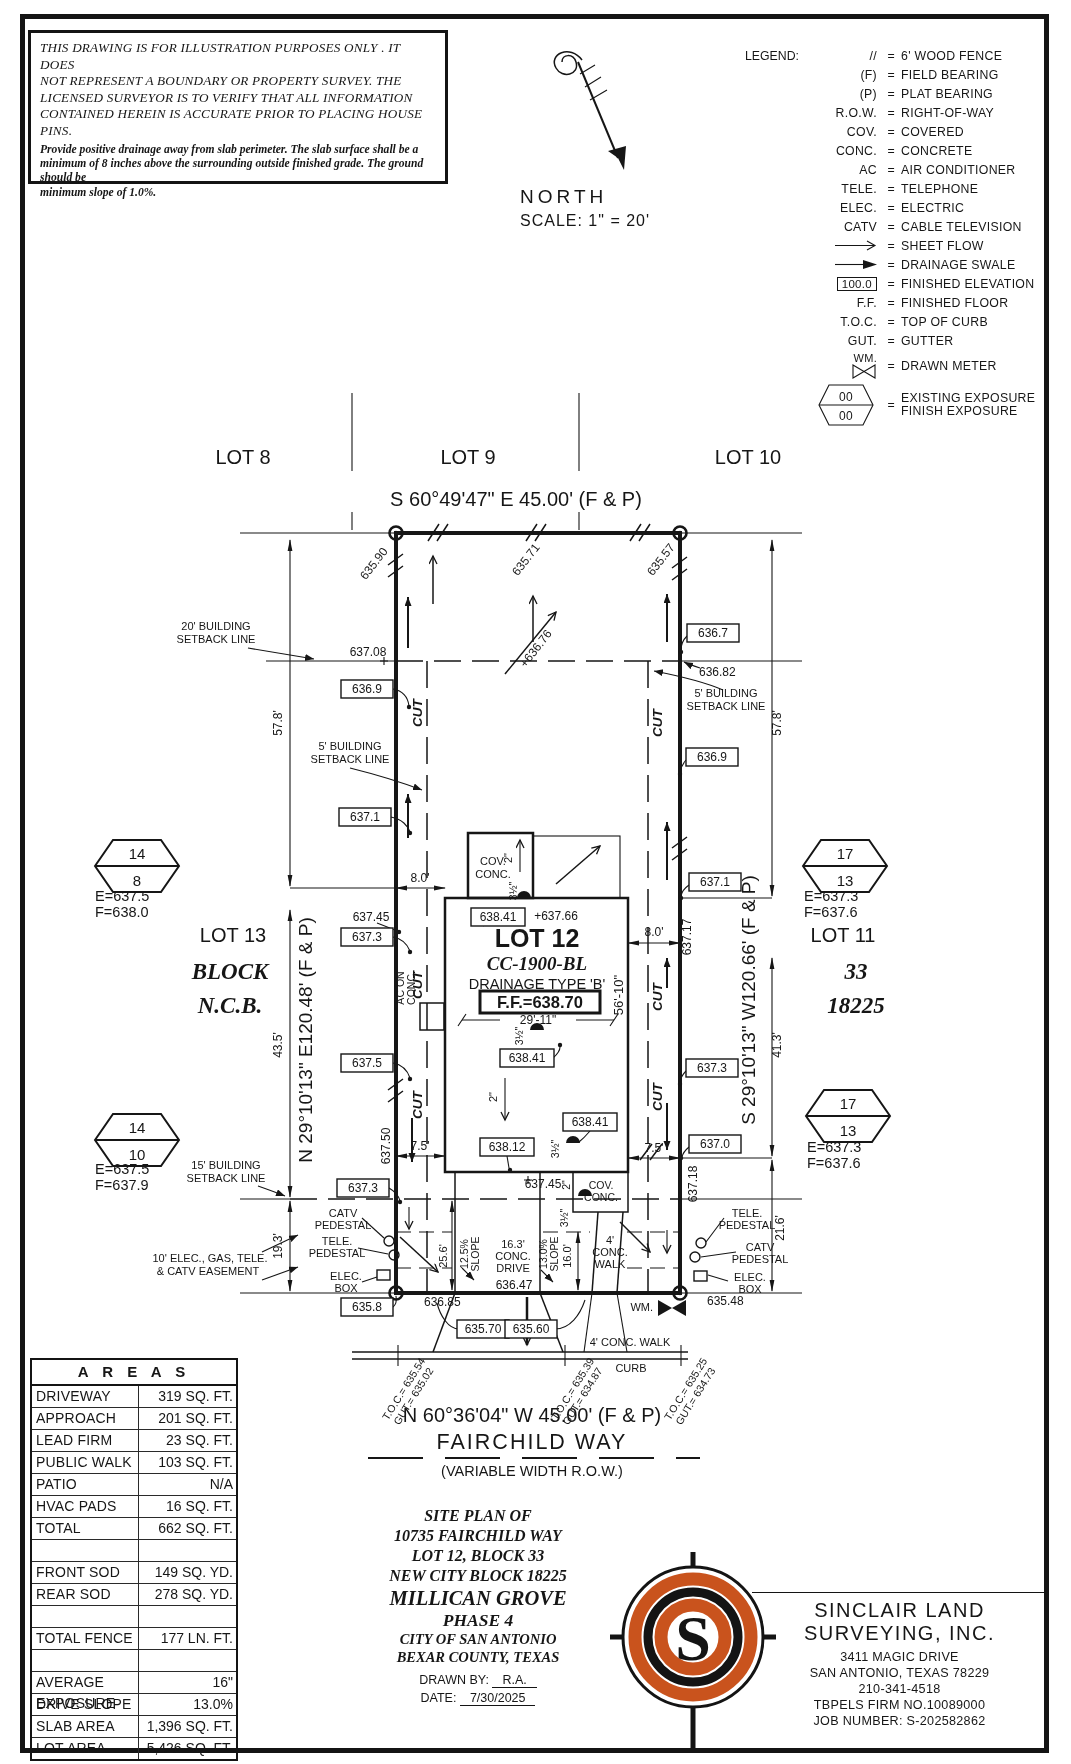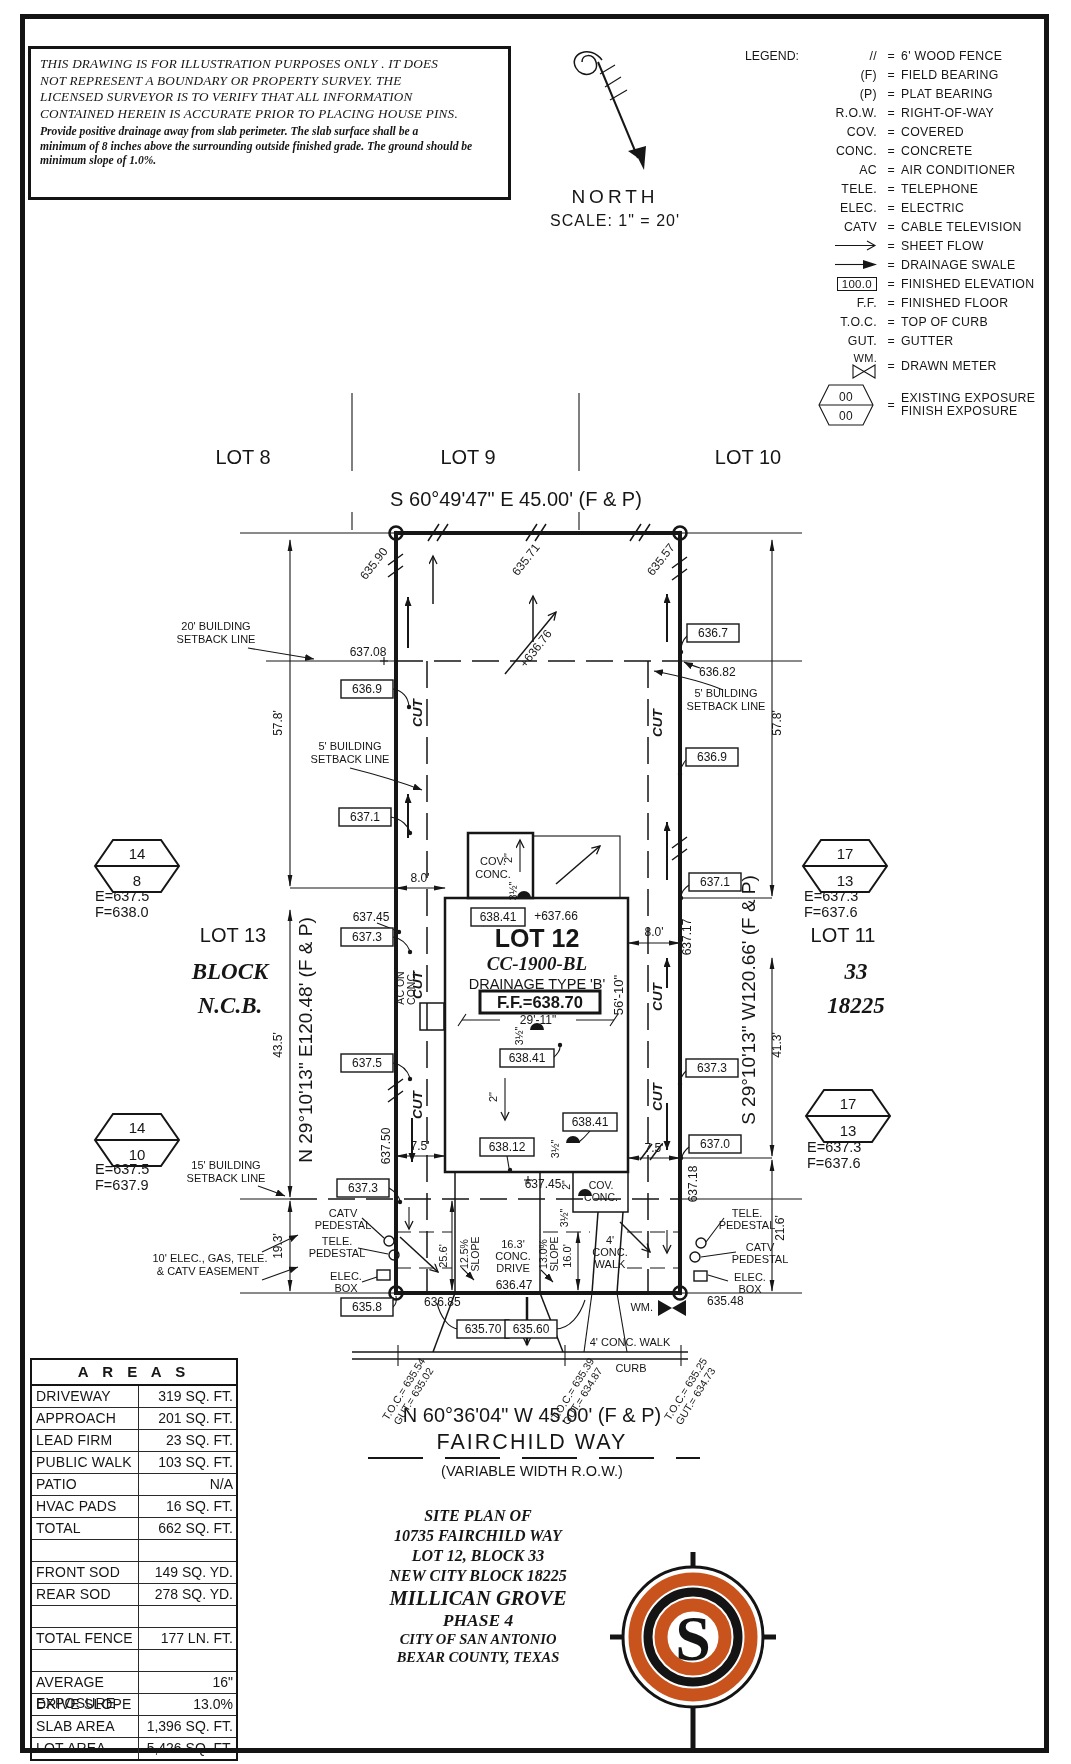--- a/index.html
+++ b/index.html
@@ -1,28 +1,28 @@
 <!DOCTYPE html>
 <html><head>
 <meta charset="utf-8">
 <style>
   html,body{margin:0;padding:0;background:#e8e8e8;}
   .page{position:relative;width:1071px;height:1764px;background:#ffffff;overflow:hidden;
         font-family:"Liberation Sans",sans-serif;color:#161616;}
   .frame{position:absolute;left:20px;top:14px;width:1029px;height:1739px;
          border:5px solid #141414;box-sizing:border-box;}
   
-  .disclaimer{position:absolute;left:28px;top:46px;width:483px;height:154px;
+  .disclaimer{position:absolute;left:28px;top:30px;width:420px;height:154px;
               border:3px solid #141414;box-sizing:border-box;padding:7px 9px;
               font-family:"Liberation Serif",serif;font-style:italic;}
   .disc-caps div{font-size:13.2px;line-height:16.6px;letter-spacing:.2px;}
   .disc-para{margin-top:3px;}
   .disc-para div{font-size:11.6px;line-height:14.4px;font-weight:bold;}
   
-  .northblk{position:absolute;left:520px;top:30px;width:190px;text-align:center;}
+  .northblk{position:absolute;left:520px;top:30px;width:190px;text-align:left;}
   .north-label{font-size:19px;letter-spacing:4px;margin-top:2px;}
   .north-scale{font-size:16px;letter-spacing:1px;margin-top:4px;}
   
   .legend{position:absolute;left:745px;top:46px;width:300px;font-size:12.3px;}
   .lg-row{display:grid;grid-template-columns:62px 74px 20px auto;align-items:center;min-height:19px;}
   .lg-c1{text-align:left;}
   .lg-term{text-align:right;padding-right:4px;letter-spacing:.3px;}
   .lg-eq{text-align:center;}
   .lg-desc{letter-spacing:.3px;}
   .lg-box{display:inline-block;border:1.4px solid #161616;padding:0 4px;font-size:11.5px;}
@@ -740,27 +740,43 @@
 
   <div class="tblock">
     <div class="tb1">SITE PLAN OF</div>
     <div class="tb1">10735 FAIRCHILD WAY</div>
     <div class="tb1">LOT 12, BLOCK 33</div>
     <div class="tb1">NEW CITY BLOCK 18225</div>
     <div class="tb2">MILLICAN GROVE</div>
     <div class="tb3">PHASE 4</div>
     <div class="tb4">CITY OF SAN ANTONIO</div>
     <div class="tb4">BEXAR COUNTY, TEXAS</div>
+    <div class="tb-meta">
+      <span>DRAWN BY:</span>
+      <span class="tb-val">R.A.</span><br>
+      <span>DATE:</span>
+      <span class="tb-val">7/30/2025</span>
+    </div>
   </div>
 
   <svg style="position:absolute;left:608px;top:1552px;" width="170" height="200" viewBox="0 0 170 200">
     <line x1="85" y1="0" x2="85" y2="16" stroke="#141414" stroke-width="5"></line>
     <line x1="85" y1="154" x2="85" y2="200" stroke="#141414" stroke-width="5"></line>
     <line x1="2" y1="85" x2="16" y2="85" stroke="#141414" stroke-width="5"></line>
     <line x1="154" y1="85" x2="168" y2="85" stroke="#141414" stroke-width="5"></line>
     <circle cx="85" cy="85" r="70" fill="none" stroke="#141414" stroke-width="3"></circle>
     <circle cx="85" cy="85" r="58" fill="none" stroke="#c9531d" stroke-width="13"></circle>
     <circle cx="85" cy="85" r="45" fill="none" stroke="#141414" stroke-width="9"></circle>
     <circle cx="85" cy="85" r="32" fill="none" stroke="#c9531d" stroke-width="13"></circle>
     <text x="85" y="108" text-anchor="middle" style="font-family:'Liberation Serif',serif;font-weight:bold;font-size:64px;fill:#141414;">S</text>
   </svg>
 
+  <div class="firm">
+    <div class="firm-rule"></div>
+    <div class="firm-n">SINCLAIR LAND</div>
+    <div class="firm-n">SURVEYING, INC.</div>
+    <div class="firm-a first">3411 MAGIC DRIVE</div>
+    <div class="firm-a">SAN ANTONIO, TEXAS 78229</div>
+    <div class="firm-a">210-341-4518</div>
+    <div class="firm-a">TBPELS FIRM NO.10089000</div>
+    <div class="firm-a">JOB NUMBER: S-202582862</div>
+  </div>
 </div>
 
 </body></html>

